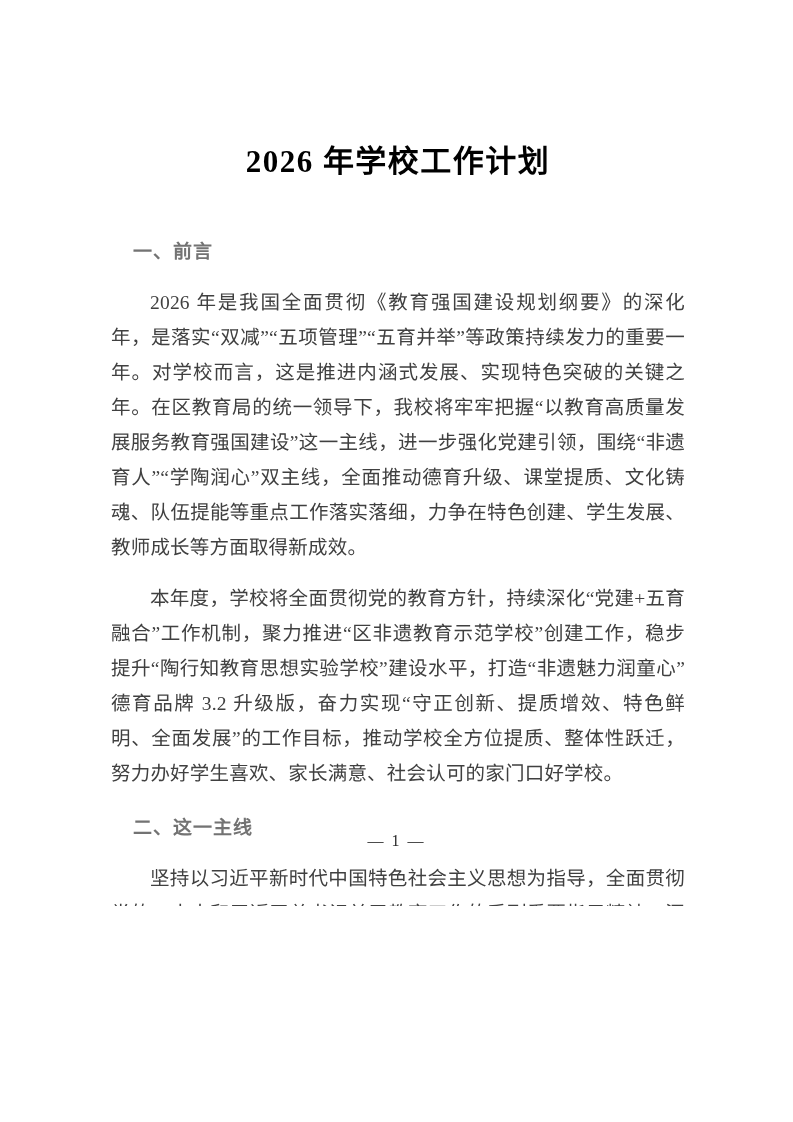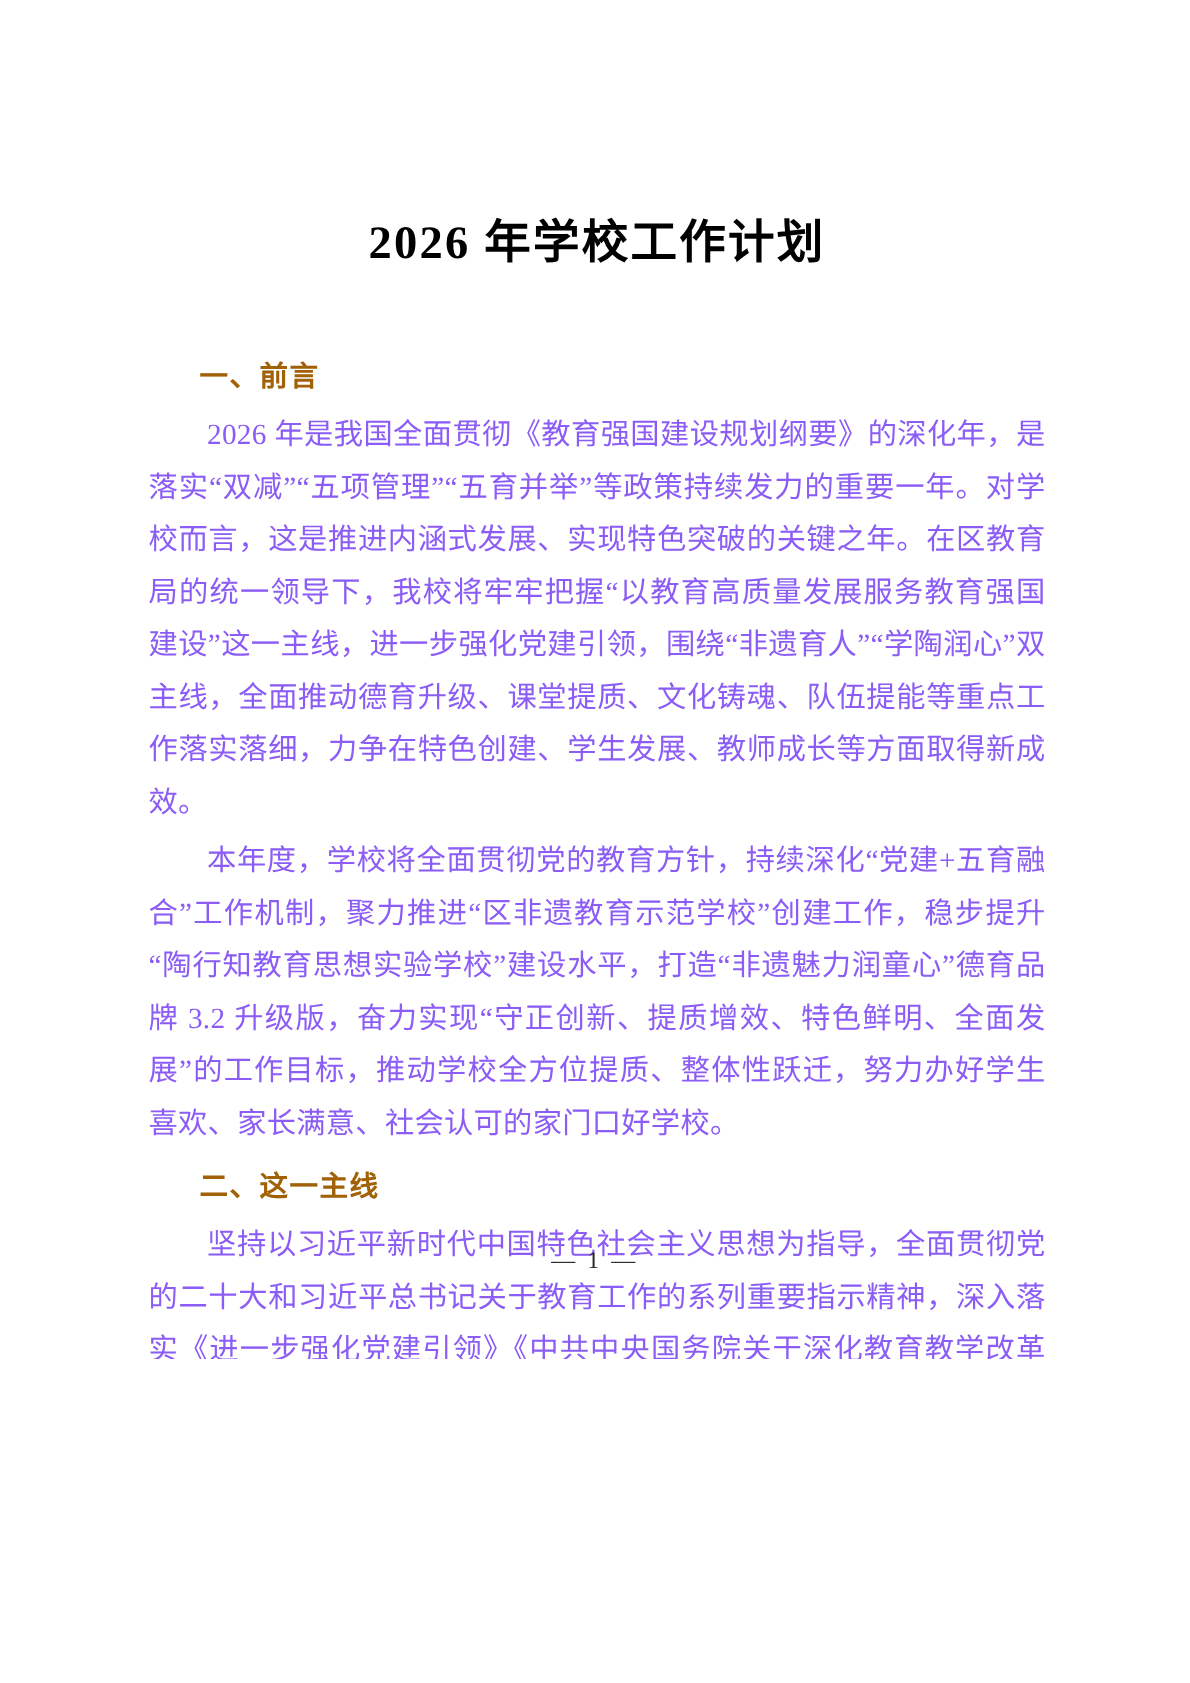--- a/index.html
+++ b/index.html
@@ -41,34 +41,34 @@
     padding-top: 140px;
   }
   .section-heading {
     margin: 0;
     padding: 0;
     font-family: "DejaVu Sans", "Liberation Sans", sans-serif;
     font-weight: bold;
     font-size: 19px;
     line-height: 35px;
     letter-spacing: 1px;
-    color: #a16207;
+    color: #737373;
     text-indent: 2em;
   }
   .body-para {
-    margin: 4px;
+    margin: 16px;
     padding: 0;
     font-family: "Liberation Serif", "DejaVu Serif", serif;
     font-size: 19.5px;
     line-height: 35px;
     letter-spacing: 0.2px;
     text-align: justify;
     text-justify: inter-ideograph;
     text-indent: 2em;
-    color: #8b5cf6;
+    color: #404040;
   }
   .gap-after-title { height: 50px; }
   .gap-small { height: 3px; }
   .page-footer {
     position: absolute;
     left: 0;
     right: 0;
     bottom: 56px;
     text-align: center;
     font-family: "Liberation Serif", "DejaVu Serif", serif;

